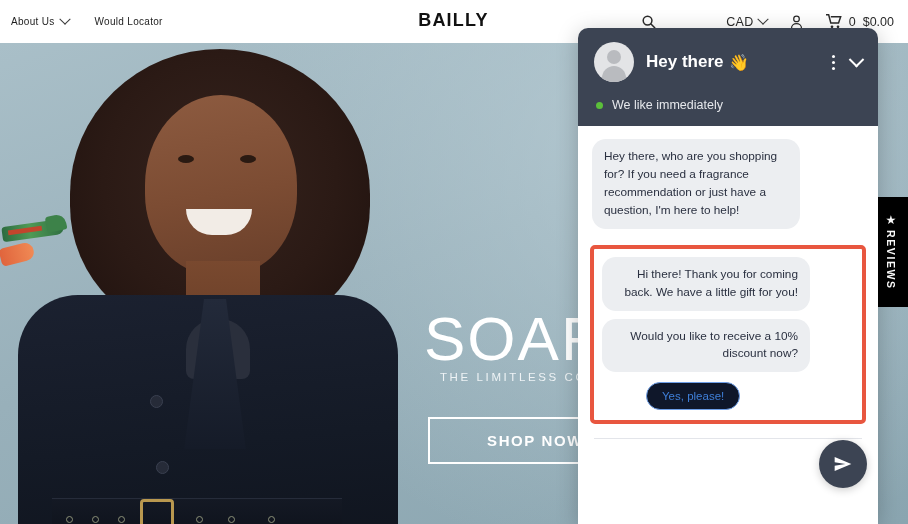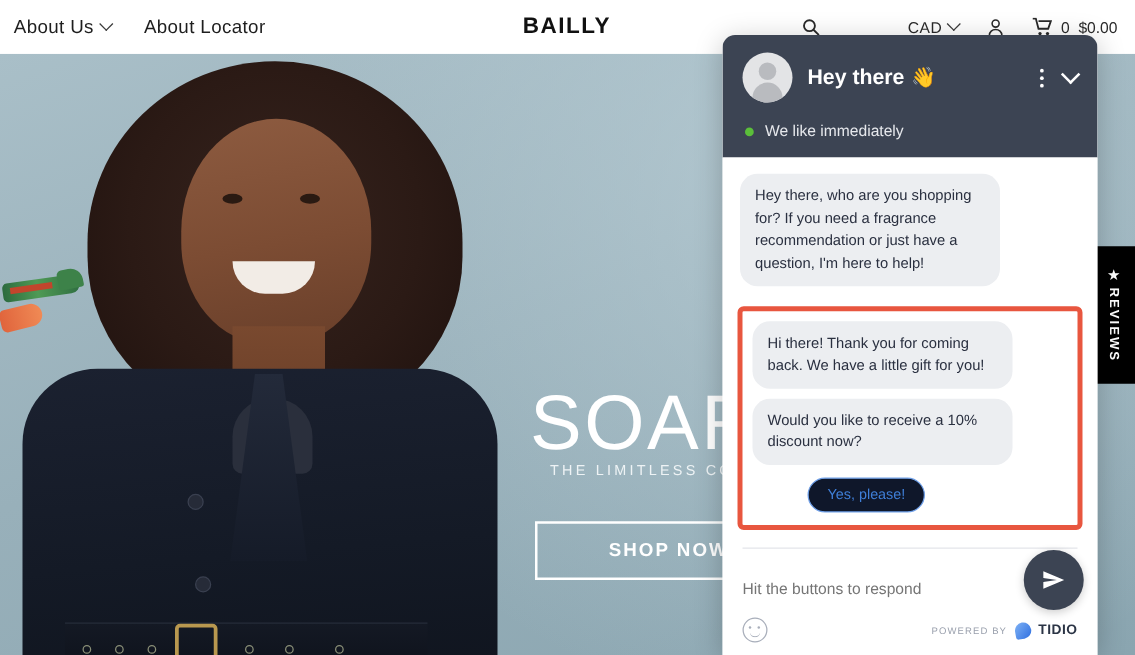--- a/index.html
+++ b/index.html
@@ -14,21 +14,21 @@
   
   .site-header {
     position: absolute; top: 0; left: 0;
     width: 908px; height: 43px;
     background: #ffffff;
     display: flex; align-items: center;
     z-index: 5;
   }
   .nav-left { display: flex; align-items: center; gap: 26px; padding-left: 11px; }
   .nav-link {
-    font-size: 15px; color: #1e1e1e; letter-spacing: .3px;
+    font-size: 10px; color: #1e1e1e; letter-spacing: .3px;
     display: flex; align-items: center; gap: 6px; cursor: pointer;
   }
   .chev {
     width: 8px; height: 8px;
     border-right: 1.3px solid #3a3a3a; border-bottom: 1.3px solid #3a3a3a;
     transform: rotate(45deg) translate(-2px,-2px);
   }
   .brand {
     position: absolute; left: 0; right: 1px; top: 10px;
     text-align: center; font-size: 18px; font-weight: bold;
@@ -229,21 +229,21 @@
     padding: 13px 14px 0 14px; overflow: hidden;
   }
   .bubble {
     background: #eceef1; color: #2a3040;
     font-size: 11.8px; line-height: 1.52;
     border-radius: 14px; padding: 9px 12px;
     max-width: 208px; margin-bottom: 8px;
   }
   .highlight-box {
     border: 4px solid #e8563f; border-radius: 5px;
-    padding: 8px 6px 10px 8px; margin: 16px -2px 0 -2px;
+    padding: 8px 6px 10px 8px; margin: 16px -2px 0 -2px; text-align: right;
   }
   .quick-replies { display: flex; gap: 10px; margin-top: 10px; padding-left: 44px; }
   .qr-btn {
     border: 1px solid #6e9fe8; color: #3f7fd8; background: #0f172a;
     border-radius: 16px; padding: 7px 15px;
     font-size: 11.5px; cursor: pointer; white-space: nowrap;
   }
   .divider { height: 1px; background: #e3e5ea; margin: 14px 2px 0 2px; }
 
   .chat-footer { flex: none; padding: 12px 16px 10px 16px; background: #fff; }
@@ -327,21 +327,21 @@
     <div class="shop-now">SHOP NOW</div>
   </div>
 
   <div class="site-header">
     <div class="nav-left">
       <div class="nav-link">
         <span>About Us</span>
         <span class="chev"></span>
       </div>
       <div class="nav-link">
-        <span>About Locator</span>
+        <span>Would Locator</span>
       </div>
     </div>
 
     <div class="brand">BAILLY</div>
 
     <div class="nav-right">
       <span class="icon-btn">
         <svg width="15" height="15" viewBox="0 0 24 24" fill="none" stroke="#2a2a2a" stroke-width="2.4">
           <circle cx="10.5" cy="10.5" r="7"></circle>
             <line x1="16" y1="16" x2="22" y2="22" stroke-linecap="round"></line>
@@ -405,31 +405,20 @@
         <div class="bubble">Hi there! Thank you for coming back. We have a little gift for you!</div>
         <div class="bubble">Would you like to receive a 10% discount now?</div>
         <div class="quick-replies">
           <div class="qr-btn">Yes, please!</div>
         </div>
       </div>
 
       <div class="divider"></div>
     </div>
 
-    <div class="chat-footer">
-      <input class="chat-input" value="" placeholder="Hit the buttons to respond" style="">
-      <div class="footer-row">
-        <span class="emoji-btn"></span>
-        <span class="powered">
-          <span class="powered-label">POWERED BY</span>
-          <span class="tidio-mark"></span>
-          <span class="tidio-name">TIDIO</span>
-        </span>
-      </div>
-    </div>
 
     <div class="send-btn">
       <svg width="20" height="20" viewBox="0 0 24 24" fill="#ffffff">
         <path d="M2 3.5 L22 12 L2 20.5 L2 14 L15 12 L2 10 Z"></path>
       </svg>
     </div>
   </div>
 
 </div>
 

